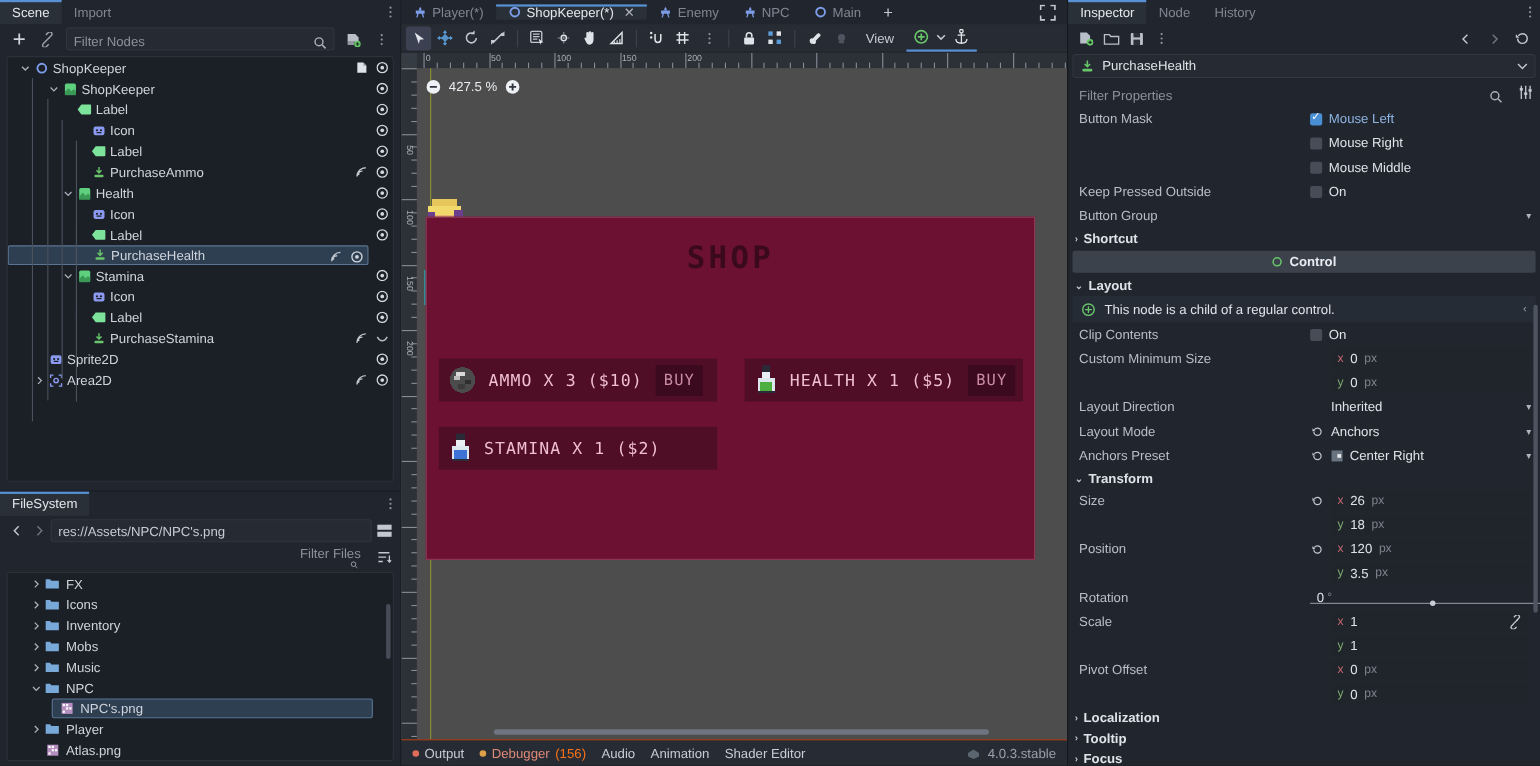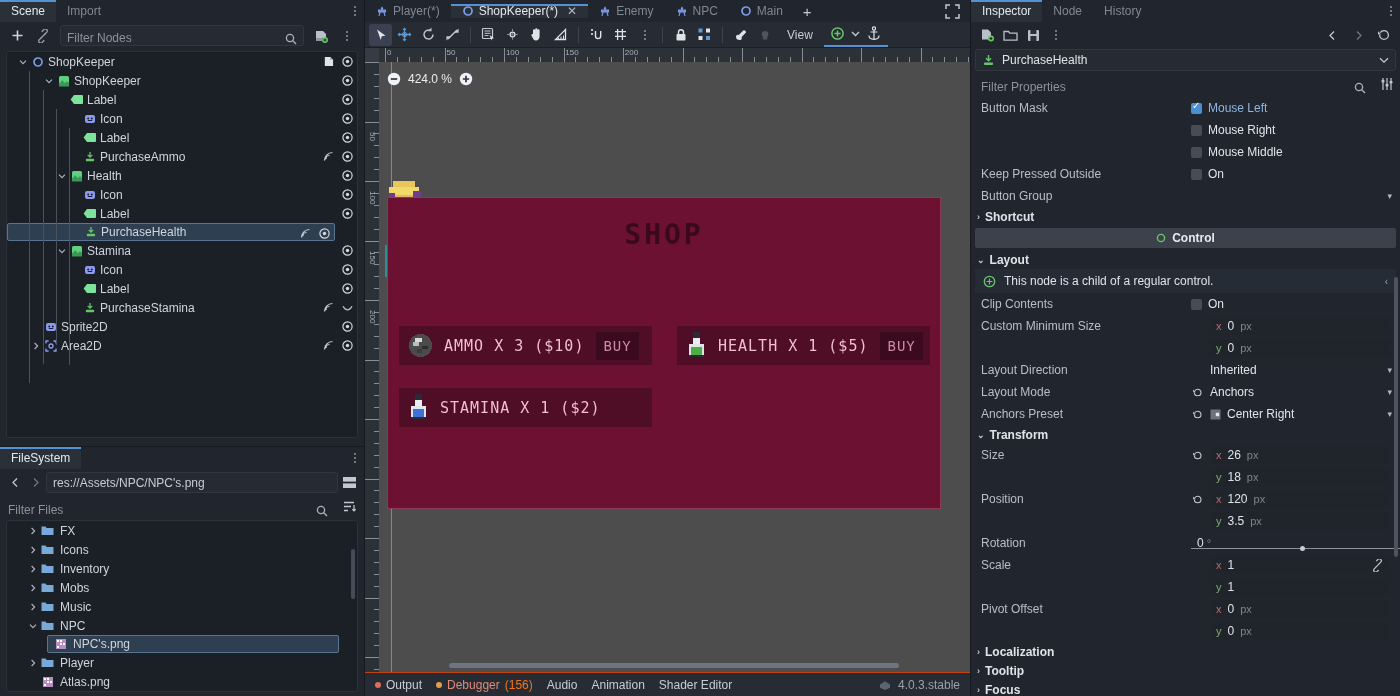--- a/index.html
+++ b/index.html
@@ -578,21 +578,21 @@
         </div>
         <div class="ico-btn">
           <svg width="15" height="13" viewBox="0 0 15 13">
               <rect x="1" y="1" width="13" height="4.6" fill="#c2c8d1"></rect>
               <rect x="1" y="7.4" width="13" height="4.6" fill="#c2c8d1"></rect>
             </svg>
         </div>
       </div>
 
       <div class="fs-filter">
-        <div class="searchbox" style="border:none;background:transparent;padding-left:2px;">
+        <div class="searchbox" style="border:none;background:transparent;padding-left:2px;flex-direction:column;">
           <span class="ph">Filter Files</span>
           <svg width="12" height="12" viewBox="0 0 12 12">
               <circle cx="5" cy="5" r="3.6" stroke="#aab0ba" stroke-width="1.3" fill="none"></circle>
               <path d="M7.8 7.8L11 11" stroke="#aab0ba" stroke-width="1.4"></path>
             </svg>
         </div>
         <div class="ico-btn">
           <svg width="14" height="13" viewBox="0 0 14 13">
               <path d="M2 2.5h10M2 6.5h7M2 10.5h4" stroke="#c2c8d1" stroke-width="1.3"></path>
               <path d="M12 5v6M10.3 9.2L12 11l1.7-1.8" stroke="#c2c8d1" stroke-width="1.2" fill="none"></path>
@@ -1018,21 +1018,21 @@
         </div>
 
       <div class="canvas">
         <div class="zoomctl">
           <span>
             <svg width="14" height="14" viewBox="0 0 14 14">
                 <circle cx="7" cy="7" r="6.2" fill="#eef1f5"></circle>
                 <path d="M3.8 7h6.4" stroke="#30343a" stroke-width="1.7"></path>
               </svg>
           </span>
-          <span class="zlbl">424.0 %</span>
+          <span class="zlbl">427.5 %</span>
           <span>
             <svg width="14" height="14" viewBox="0 0 14 14">
                 <circle cx="7" cy="7" r="6.2" fill="#eef1f5"></circle>
                 <path d="M3.8 7h6.4M7 3.8v6.4" stroke="#30343a" stroke-width="1.7"></path>
               </svg>
           </span>
         </div>
 
         <div style="position:absolute;left:12px;top:0;bottom:0;width:1px;background:#8c9431;"></div>
 

